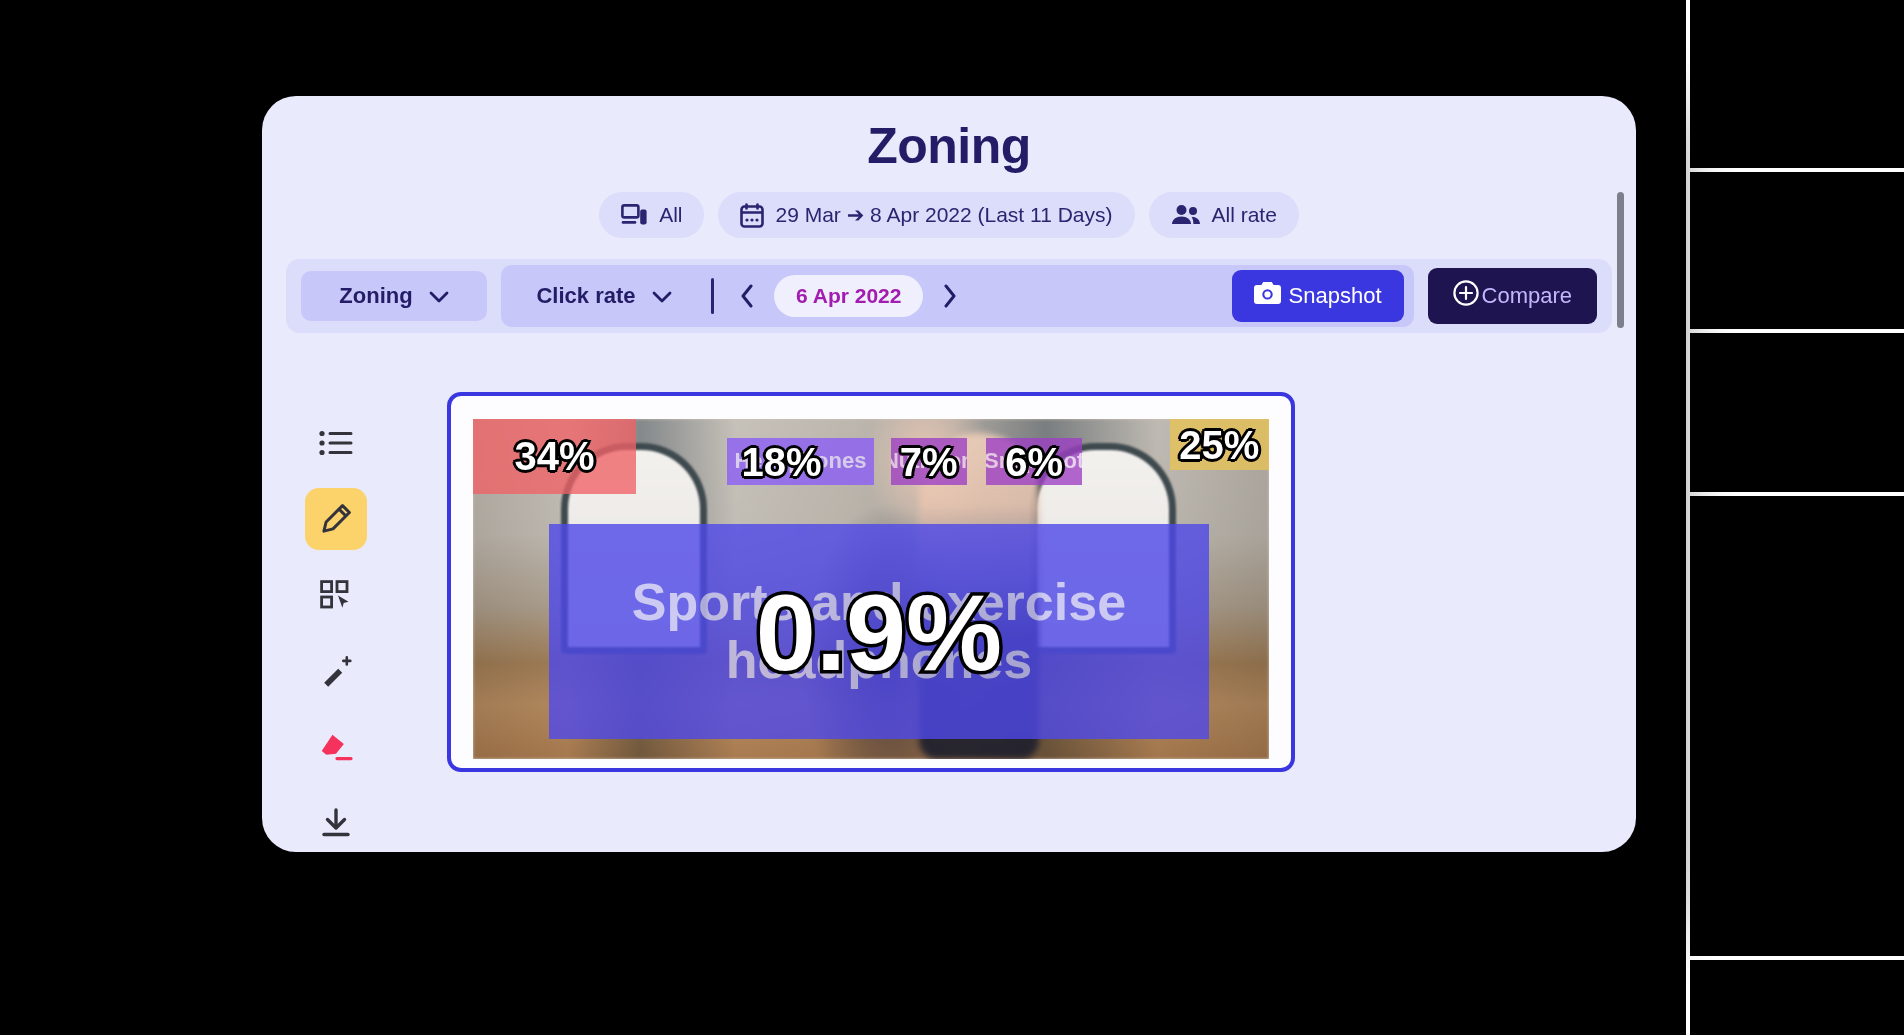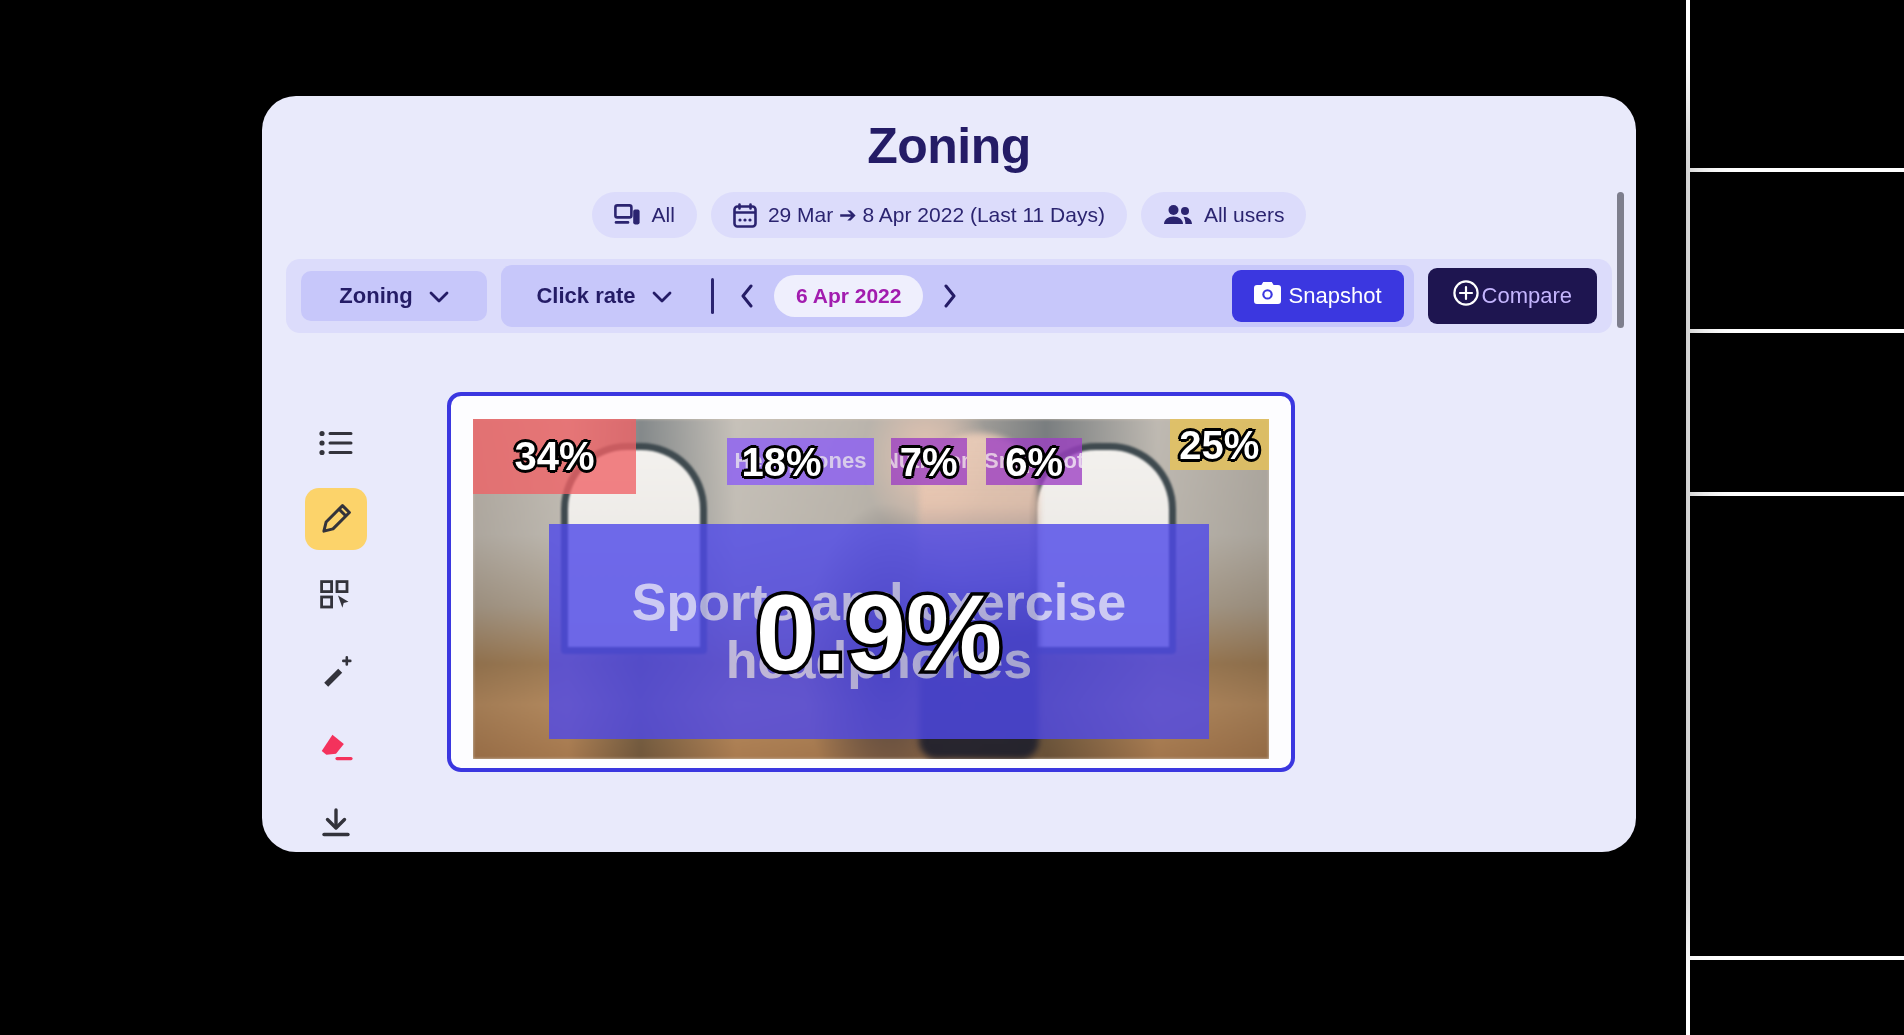--- a/index.html
+++ b/index.html
@@ -396,21 +396,21 @@
 
     <button class="pill">
       <span>
         <svg width="30" height="22" viewBox="0 0 30 22" fill="#2b2470">
           <circle cx="10.5" cy="6" r="5"></circle>
           <circle cx="22" cy="7" r="4"></circle>
           <path d="M1 20c0-4.6 4.2-7.6 9.5-7.6S20 15.4 20 20z"></path>
           <path d="M20.6 12.8c4.6.2 8.4 2.8 8.4 7.2h-6.6c0-2.8-.7-5.2-1.8-7.2z"></path>
         </svg>
       </span>
-      <span>All users</span>
+      <span>All rate</span>
     </button>
   </div>
 
   <div class="toolbar">
 
     <button class="tb-select">
       <span>Zoning</span>
       <span>
         <svg width="20" height="12" viewBox="0 0 20 12" fill="none">
           <path d="M2 2l8 8 8-8" stroke="#241c66" stroke-width="2.8" stroke-linecap="round" stroke-linejoin="round"></path>

